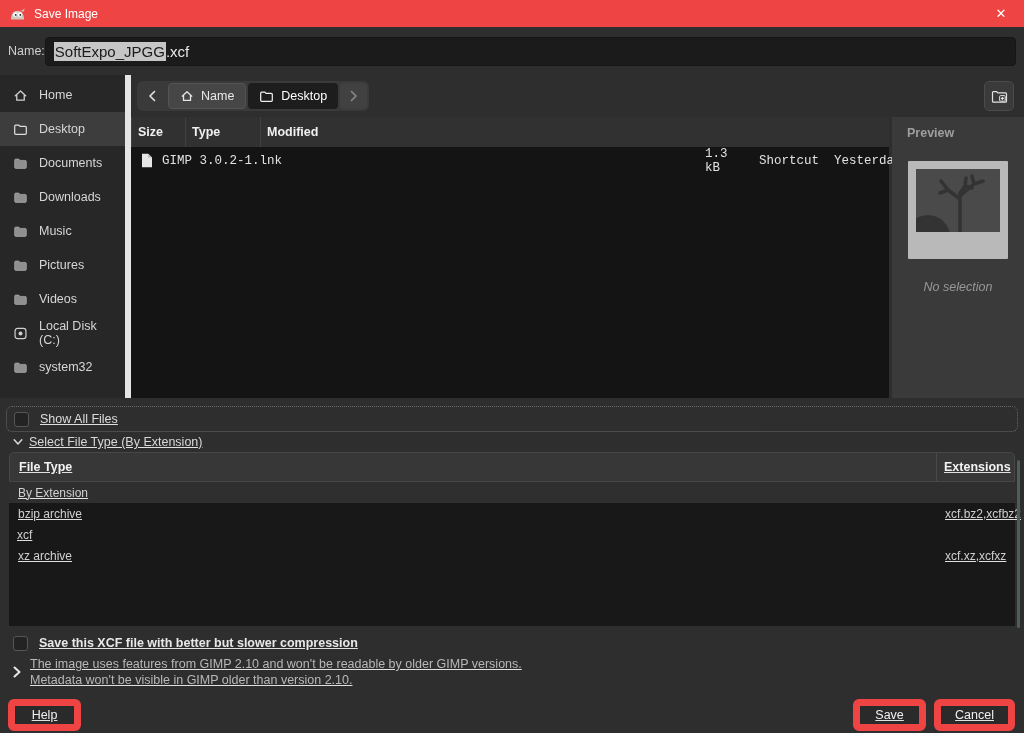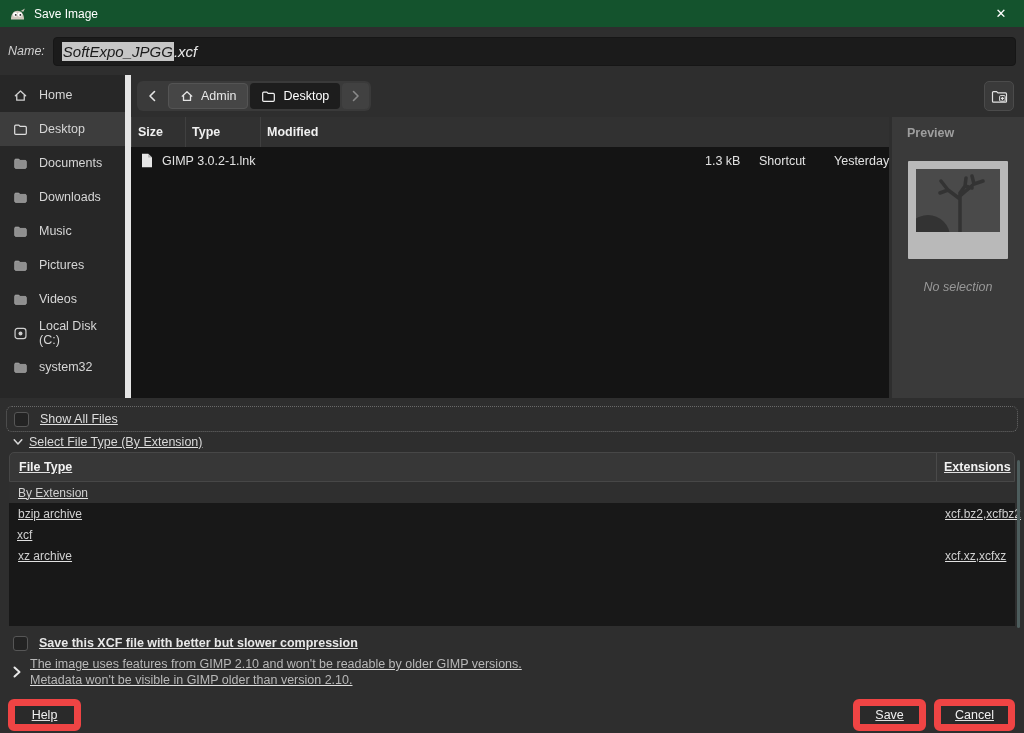--- a/index.html
+++ b/index.html
@@ -3,25 +3,25 @@
 <meta charset="utf-8">
 <style>
   * { margin:0; padding:0; box-sizing:border-box; }
   html,body { background:#1a1a1a; }
   .app {
     width:1024px; height:733px; position:relative; overflow:hidden;
     background:#2e2e2e; color:#e0e0e0;
     font-family:"Liberation Sans", sans-serif; font-size:12.5px;
   }
   
-  .titlebar { height:27px; background:#14532d; display:flex; align-items:center; padding:0 9px; gap:8px; }
+  .titlebar { height:27px; background:#ef4444; display:flex; align-items:center; padding:0 9px; gap:8px; }
   .titlebar .title { color:#fff; font-size:12px; }
   .close-btn { margin-left:auto; color:#fff; font-size:13px; width:28px; text-align:center; cursor:default; }
   
-  .name-row { height:48px; display:flex; align-items:center; padding:0 8px; gap:8px;font-style:italic; }
+  .name-row { height:48px; display:flex; align-items:center; padding:0 8px; gap:0; }
   .name-label { color:#cfcfcf; }
   .name-input { flex:1; height:29px; background:#1b1b1b; border:1px solid #161616; border-radius:4px;
     display:flex; align-items:center; padding:0 8px; font-size:15px; }
   .sel-text { background:#c6c6c6; color:#1b1b1b; padding:1px 1px; }
   .suffix-text { color:#e8e8e8; }
   
   .main { height:323px; display:flex; }
   .sidebar { width:131px; background:#272727; border-right:6px solid #e5e5e5; padding-top:3px; flex:none; }
   .side-item { height:34px; display:flex; align-items:center; gap:11px; padding:0 13px; color:#d6d6d6; }
   .side-item.selected { background:#3d3d3d; }
@@ -40,21 +40,21 @@
   
   .lower { flex:1; display:flex; min-height:0; }
   .browser { width:758px; display:flex; flex-direction:column; flex:none; }
   .list-header { height:30px; background:#313131; display:flex; align-items:stretch; font-weight:bold; color:#f0f0f0; }
   .hc { display:flex; align-items:center; padding:0 6px; }
   .hc-name { flex:1; padding-left:10px; }
   .hc-size { width:54px; border-left:1px solid #404040; }
   .hc-type { width:75px; border-left:1px solid #404040; }
   .hc-mod  { width:61px; border-left:1px solid #404040; }
   .sort-caret { margin-left:auto; margin-right:8px; display:flex; }
-  .list-body { flex:1; background:#141414; }
+  .list-body { flex:1; background:#141414;font-family:Liberation Mono, monospace; }
   .file-row { height:27px; display:flex; align-items:center; color:#e2e2e2; }
   .fc { padding:0 6px; }
   .fc-name { flex:1; padding-left:10px; display:flex; align-items:center; gap:9px; }
   .fc-size { width:54px; } .fc-type { width:75px; } .fc-mod { width:61px; }
   
   .preview-panel { flex:1; margin-left:3px; background:#3a3a3a; display:flex; flex-direction:column; align-items:center; }
   .preview-header { align-self:stretch; padding:9px 0 0 15px; color:#9e9e9e; font-weight:bold; }
   .polaroid { margin-top:21px; width:100px; background:#b9b9b9; padding:8px 8px 27px; border-radius:1px; }
   .polaroid-img { height:63px; background:#4a4a4a; position:relative; overflow:hidden; }
   .no-selection { margin-top:21px; color:#989898; font-style:italic; }
@@ -201,21 +201,21 @@
                   <polyline points="6.5,1.5 2,6 6.5,10.5" fill="none" stroke="#e4e4e4" stroke-width="1.6" stroke-linecap="round" stroke-linejoin="round"></polyline>
                 </svg>
               </span>
           </span>
           <span class="crumb admin">
             <span>
                 <svg width="14" height="14" viewBox="0 0 16 16">
                   <path d="M2.5 8.2 8 3.2l5.5 5M4 7.4V13h8V7.4" fill="none" stroke="#e4e4e4" stroke-width="1.5" stroke-linecap="round" stroke-linejoin="round"></path>
                 </svg>
               </span>
-            <span>Admin</span>
+            <span>Name</span>
           </span>
           <span class="crumb active">
             <span>
                 <svg width="15" height="15" viewBox="0 0 16 16">
                   <path d="M1.8 4.4c0-.6.5-1.1 1.1-1.1h3.3l1.4 1.4h5.5c.6 0 1.1.5 1.1 1.1v6.3c0 .6-.5 1.1-1.1 1.1H2.9c-.6 0-1.1-.5-1.1-1.1z" fill="none" stroke="#f0f0f0" stroke-width="1.3"></path>
                 </svg>
               </span>
             <span>Desktop</span>
           </span>
           <span class="crumb-nav disabled">

